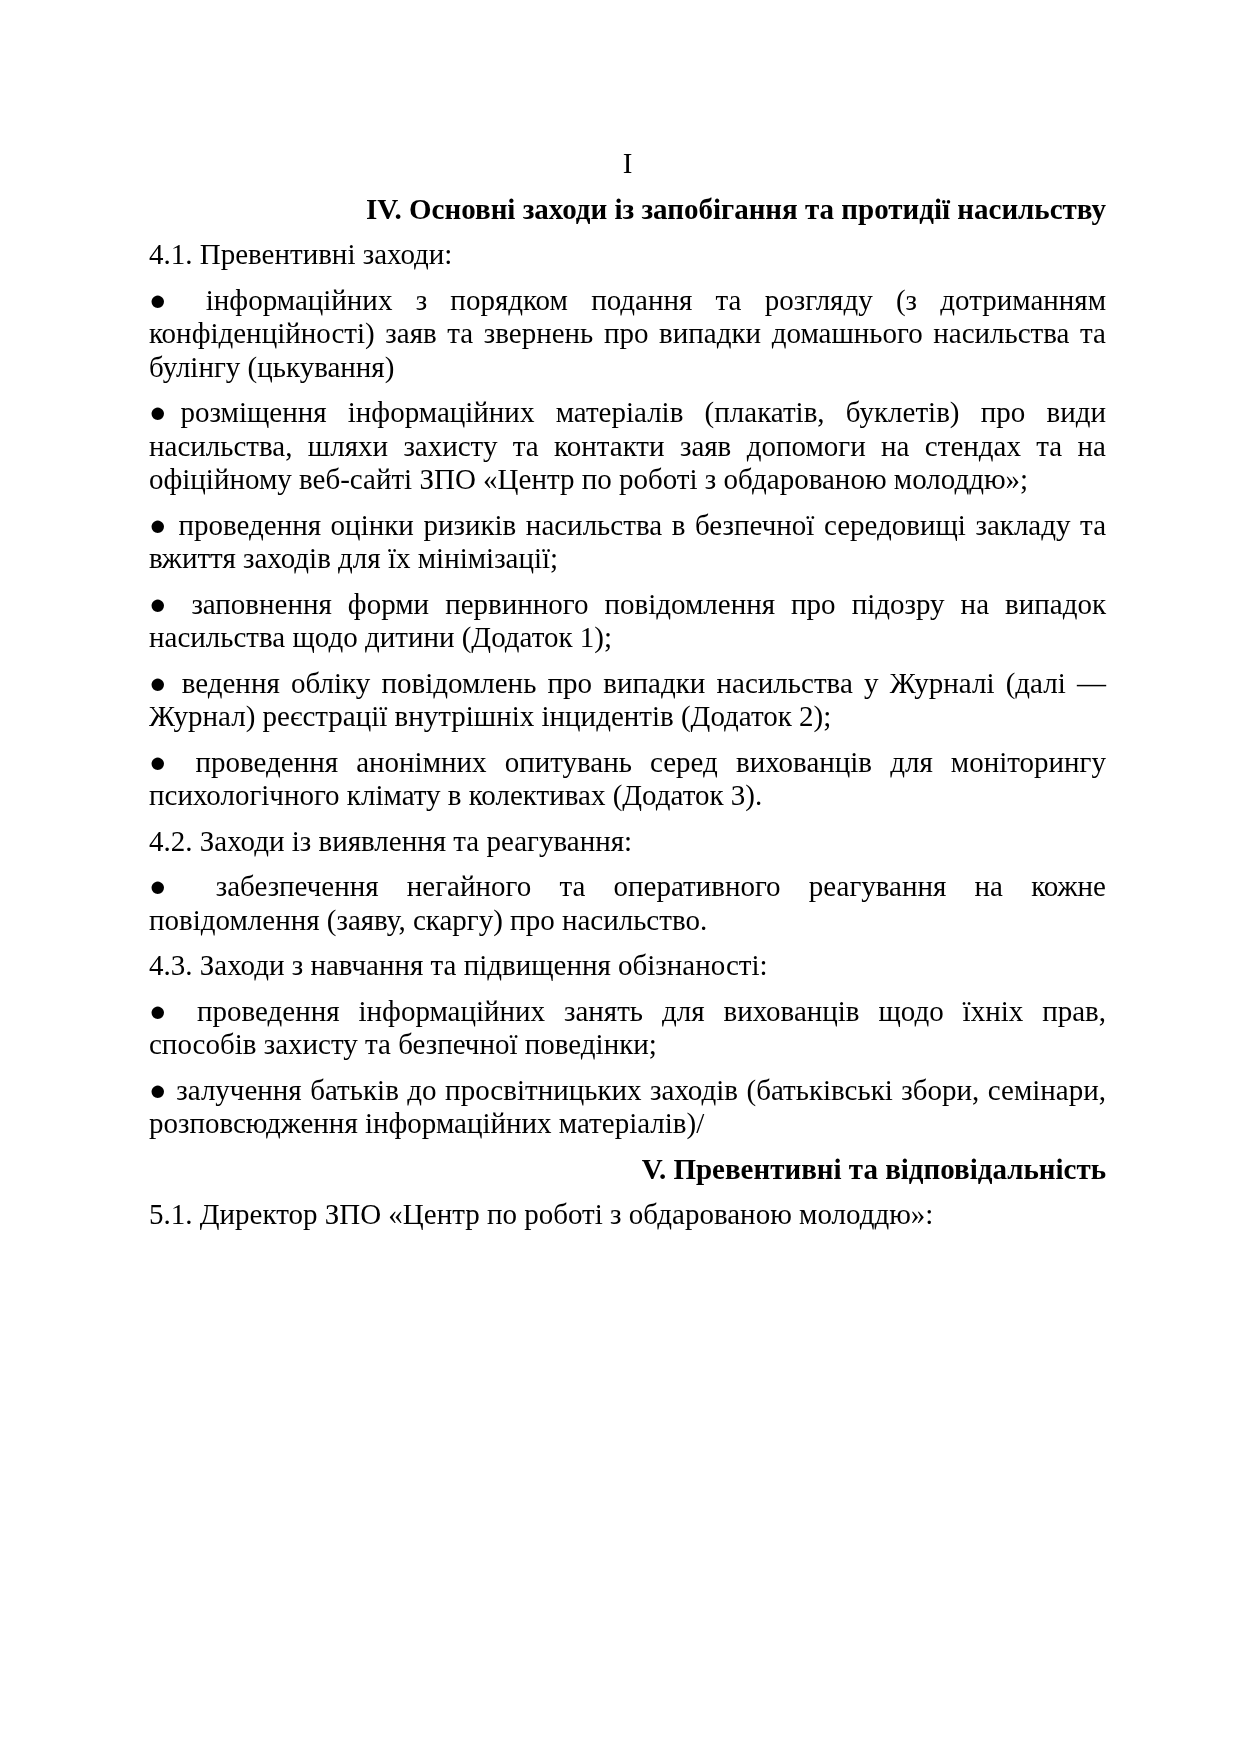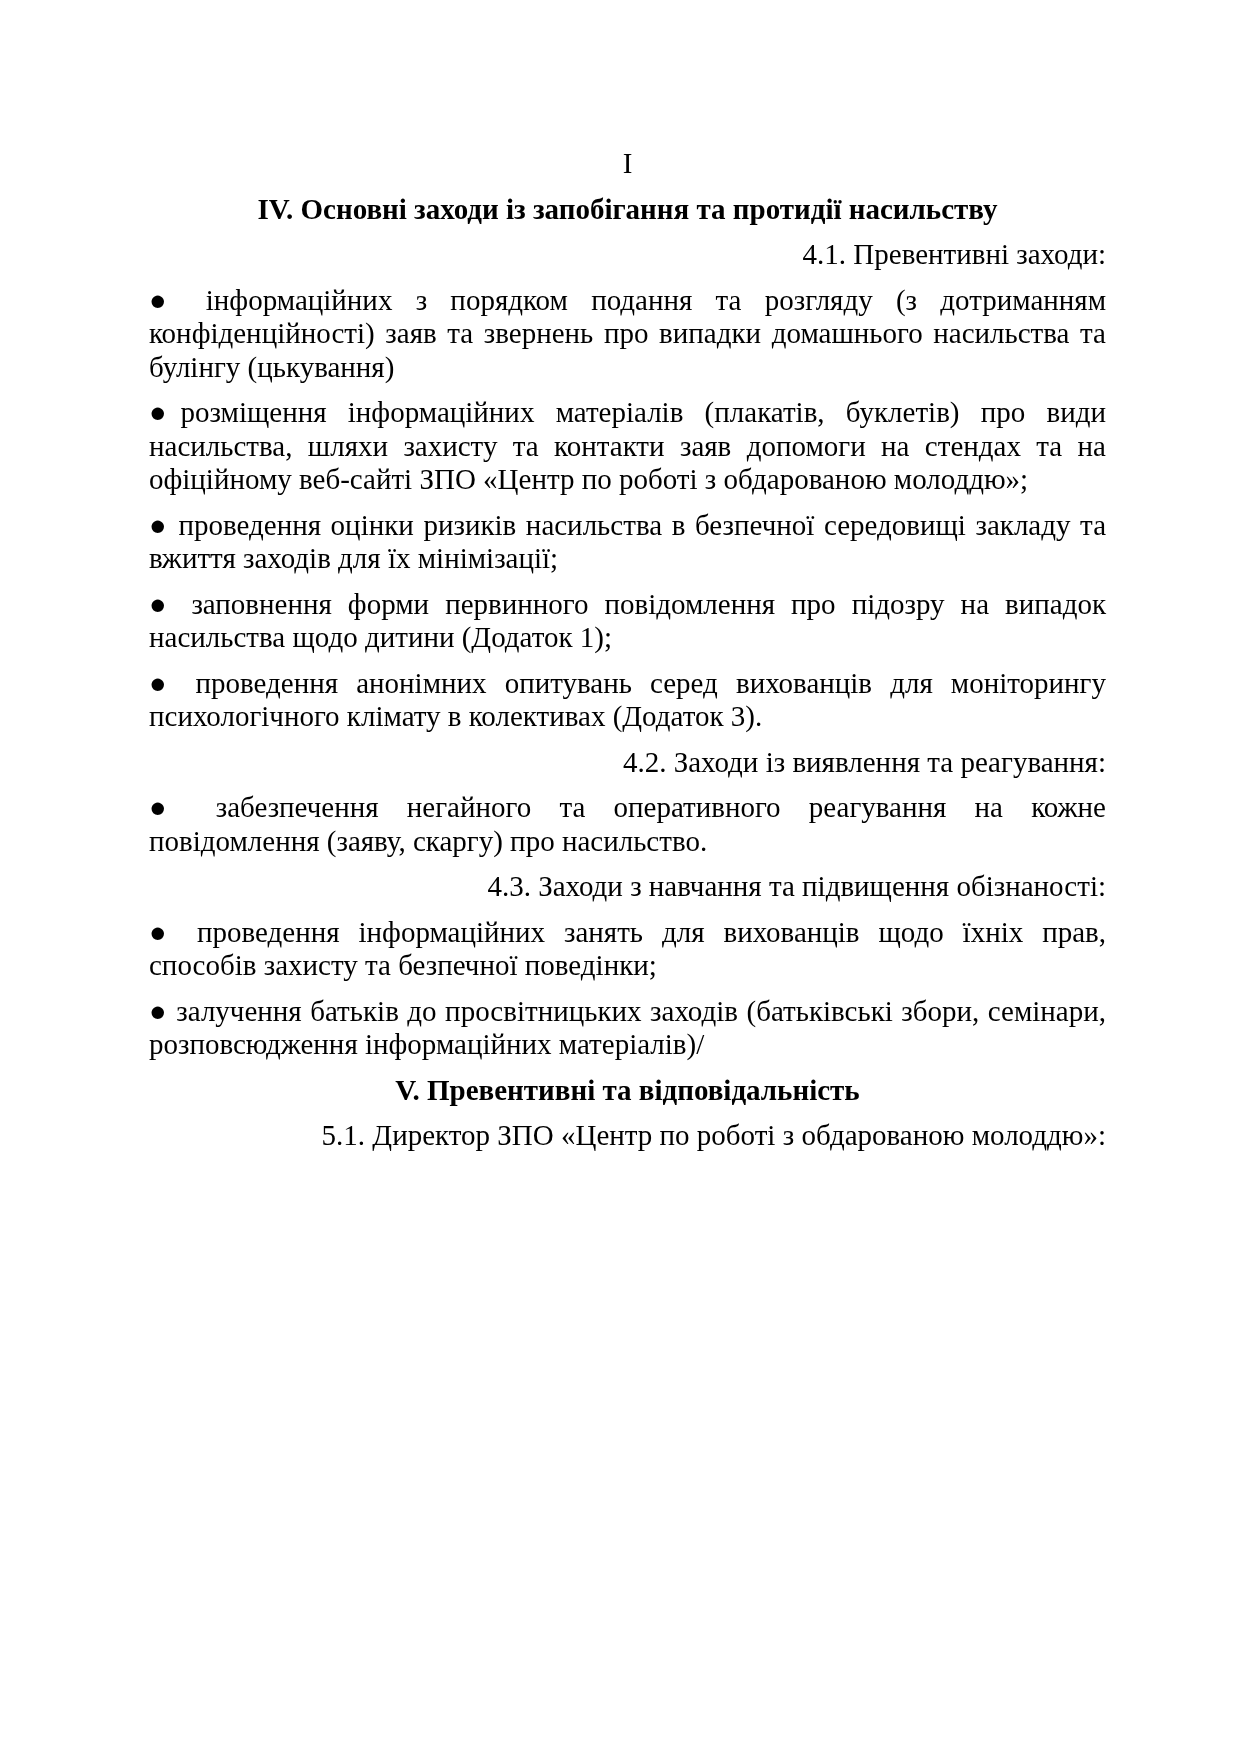--- a/index.html
+++ b/index.html
@@ -25,42 +25,43 @@
     margin: 0 0 12px 0;
     font-size: 29px;
     line-height: 33.5px;
     hyphens: none;
   }
   .pagenum {
     text-align: center;
   }
   .heading {
     font-weight: 700;
-    text-align: center;
+    text-align: right;
   }
   .para {
-    text-align: right;
+    text-align: left;
   }
   .bullet {
     text-align: justify;
     text-align-last: left;
   }
 </style>
 </head>
 <body>
 
 <div class="page">
   <div class="doc" id="doc">
       <p class="pagenum"><span>I</span></p>
       <p class="heading"><span>IV. Основні заходи із запобігання та протидії насильству</span></p>
       <p class="para"><span>4.1. Превентивні заходи:</span></p>
       <p class="bullet"><span>●</span> <span>інформаційних з порядком подання та розгляду (з дотриманням конфіденційності) заяв та звернень про випадки домашнього насильства та булінгу (цькування)</span></p>
       <p class="bullet"><span>●</span><span>розміщення інформаційних матеріалів (плакатів, буклетів) про види насильства, шляхи захисту та контакти заяв допомоги на стендах та на офіційному веб-сайті ЗПО «Центр по роботі з обдарованою молоддю»;</span></p>
       <p class="bullet"><span>●</span> <span>проведення оцінки ризиків насильства в безпечної середовищі закладу та вжиття заходів для їх мінімізації;</span></p>
       <p class="bullet"><span>●</span> <span>заповнення форми первинного повідомлення про підозру на випадок насильства щодо дитини (Додаток 1);</span></p>
+      <p class="bullet"><span>●</span> <span>ведення обліку повідомлень про випадки насильства у Журналі (далі — Журнал) реєстрації внутрішніх інцидентів (Додаток 2);</span></p>
       <p class="bullet"><span>●</span> <span>проведення анонімних опитувань серед вихованців для моніторингу психологічного клімату в колективах (Додаток 3).</span></p>
       <p class="para"><span>4.2. Заходи із виявлення та реагування:</span></p>
       <p class="bullet"><span>●</span> <span>забезпечення негайного та оперативного реагування на кожне повідомлення (заяву, скаргу) про насильство.</span></p>
       <p class="para"><span>4.3. Заходи з навчання та підвищення обізнаності:</span></p>
       <p class="bullet"><span>●</span> <span>проведення інформаційних занять для вихованців щодо їхніх прав, способів захисту та безпечної поведінки;</span></p>
       <p class="bullet"><span>●</span> <span>залучення батьків до просвітницьких заходів (батьківські збори, семінари, розповсюдження інформаційних матеріалів)/</span></p>
       <p class="heading"><span>V. Превентивні та відповідальність</span></p>
       <p class="para"><span>5.1. Директор ЗПО «Центр по роботі з обдарованою молоддю»:</span></p>
     </div>
 </div>

